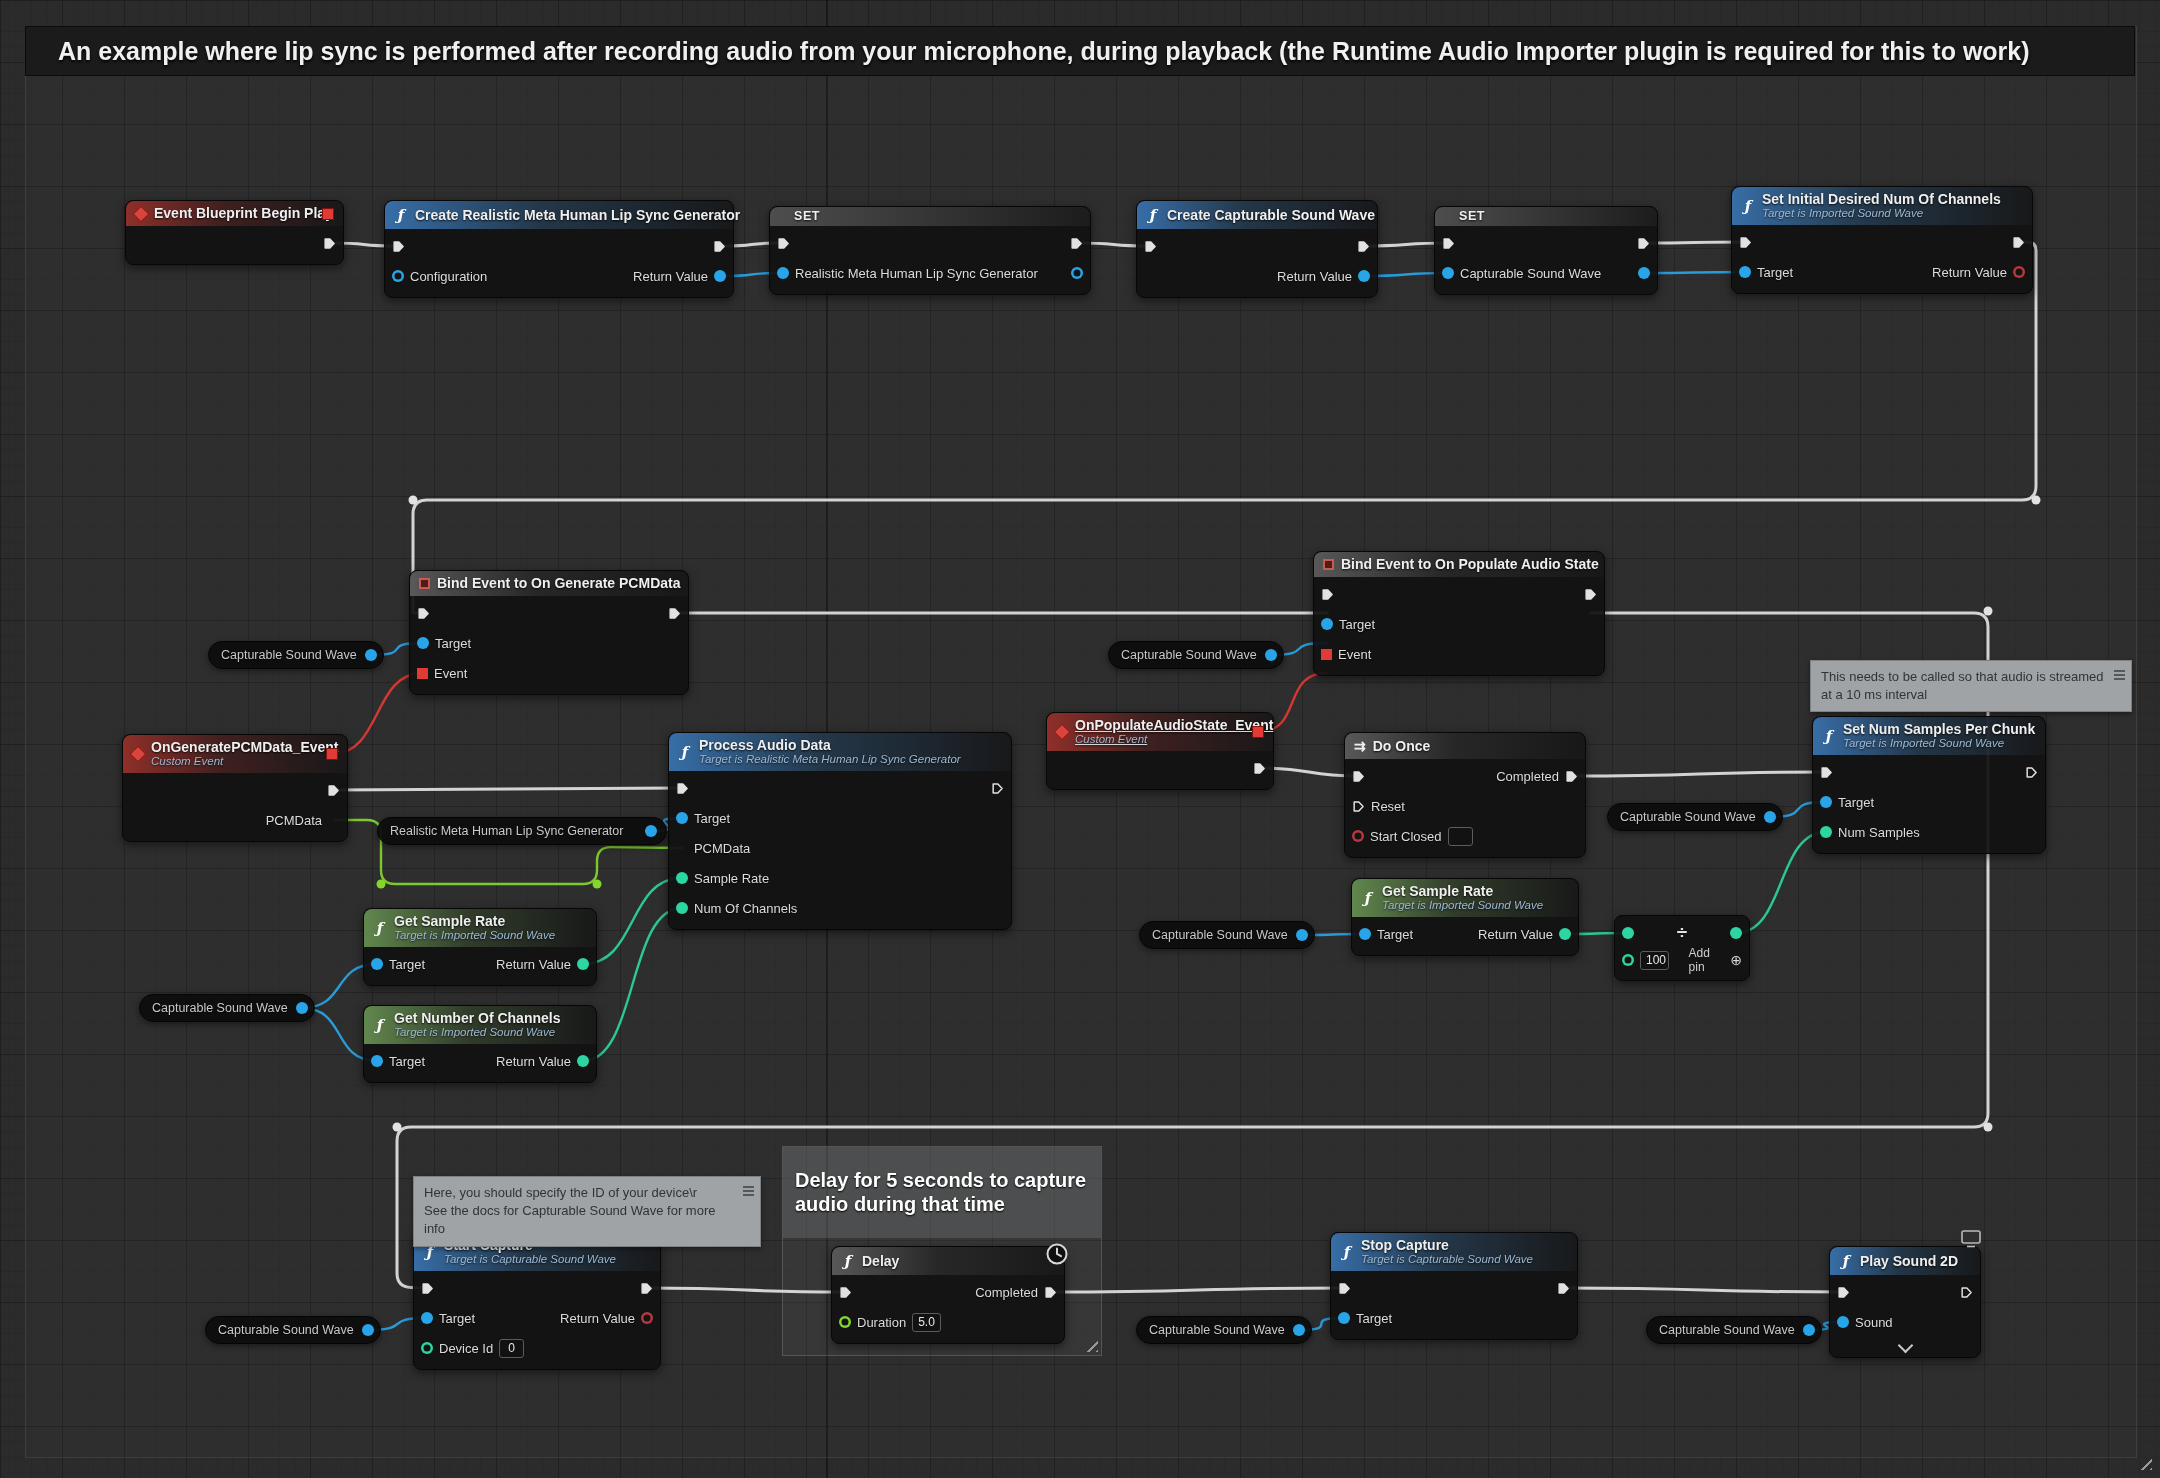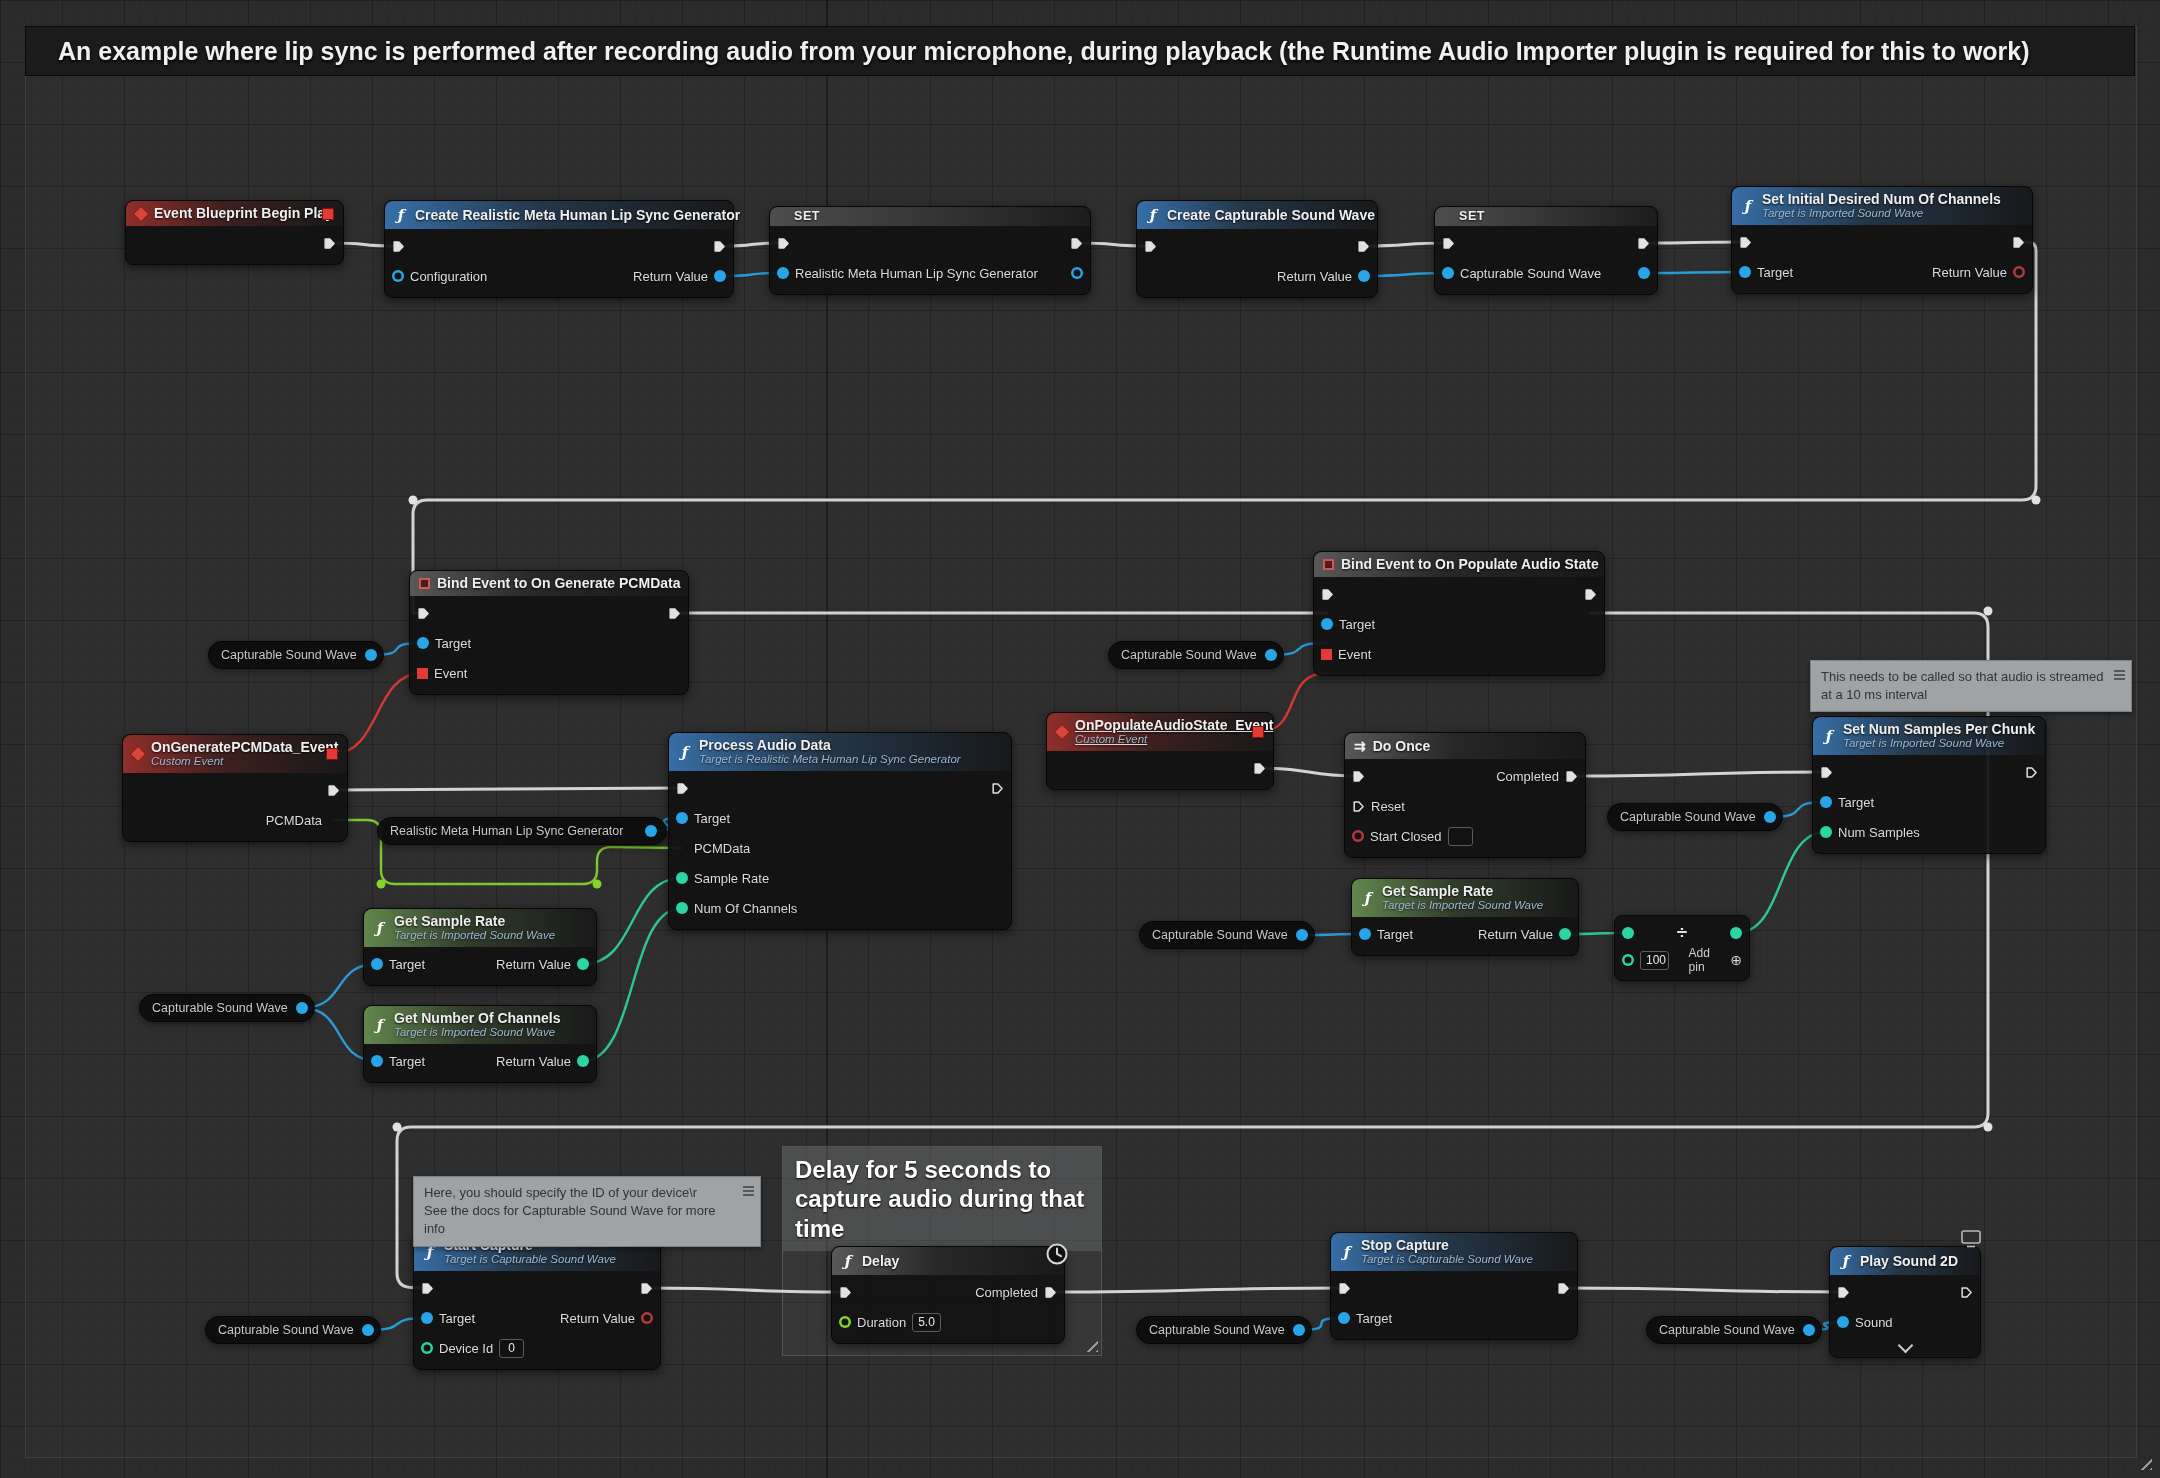--- a/index.html
+++ b/index.html
@@ -14,22 +14,22 @@
     background-size:62px 62px,62px 62px,15.5px 15.5px,15.5px 15.5px;}
   .origin-line{position:absolute;left:826px;top:0;bottom:0;width:2px;background:rgba(5,5,5,.45);z-index:0;}
   .outer-comment{position:absolute;left:25px;top:26px;width:2110px;height:1430px;
     background:rgba(210,210,210,.025);border:1px solid rgba(170,170,170,.14);z-index:0;}
   .banner{position:absolute;left:25px;top:26px;width:2110px;height:50px;background:#1b1b1c;
     border:1px solid #0b0b0b;display:flex;align-items:center;padding:0 32px;box-sizing:border-box;
     font-size:25px;font-weight:bold;color:#f0f0f0;text-shadow:0 2px 3px rgba(0,0,0,.9);z-index:4;}
   
   .comment-box{position:absolute;left:782px;top:1146px;width:320px;height:210px;z-index:1;
     background:rgba(160,162,164,.08);border:1px solid rgba(195,195,195,.22);box-sizing:border-box;}
-  .comment-title{background:rgba(125,127,129,.32);color:#fff;font-weight:bold;font-size:24px;
-    line-height:1.22;padding:8px 12px;text-shadow:0 1px 2px #000;}
+  .comment-title{background:rgba(125,127,129,.32);color:#fff;font-weight:bold;font-size:20px;
+    line-height:1.22;padding:21px 12px;text-shadow:0 1px 2px #000;}
   
   .tooltip{position:absolute;background:#a0a3a5;color:#303436;font-size:13px;line-height:1.4;
     padding:7px 26px 7px 10px;box-sizing:border-box;z-index:4;border:1px solid #7e8183;
     box-shadow:0 2px 5px rgba(0,0,0,.4);}
   .tt-grip{position:absolute;right:6px;top:9px;width:11px;height:12px;
     background:repeating-linear-gradient(#55585a 0 2px,transparent 2px 4px);}
   #wires{position:absolute;left:0;top:0;z-index:2;pointer-events:none;}
   #nodes-layer{position:absolute;left:0;top:0;width:100%;height:100%;z-index:3;}
   
   .node{position:absolute;background:rgba(18,18,19,.94);border:1px solid #070707;border-radius:8px;

